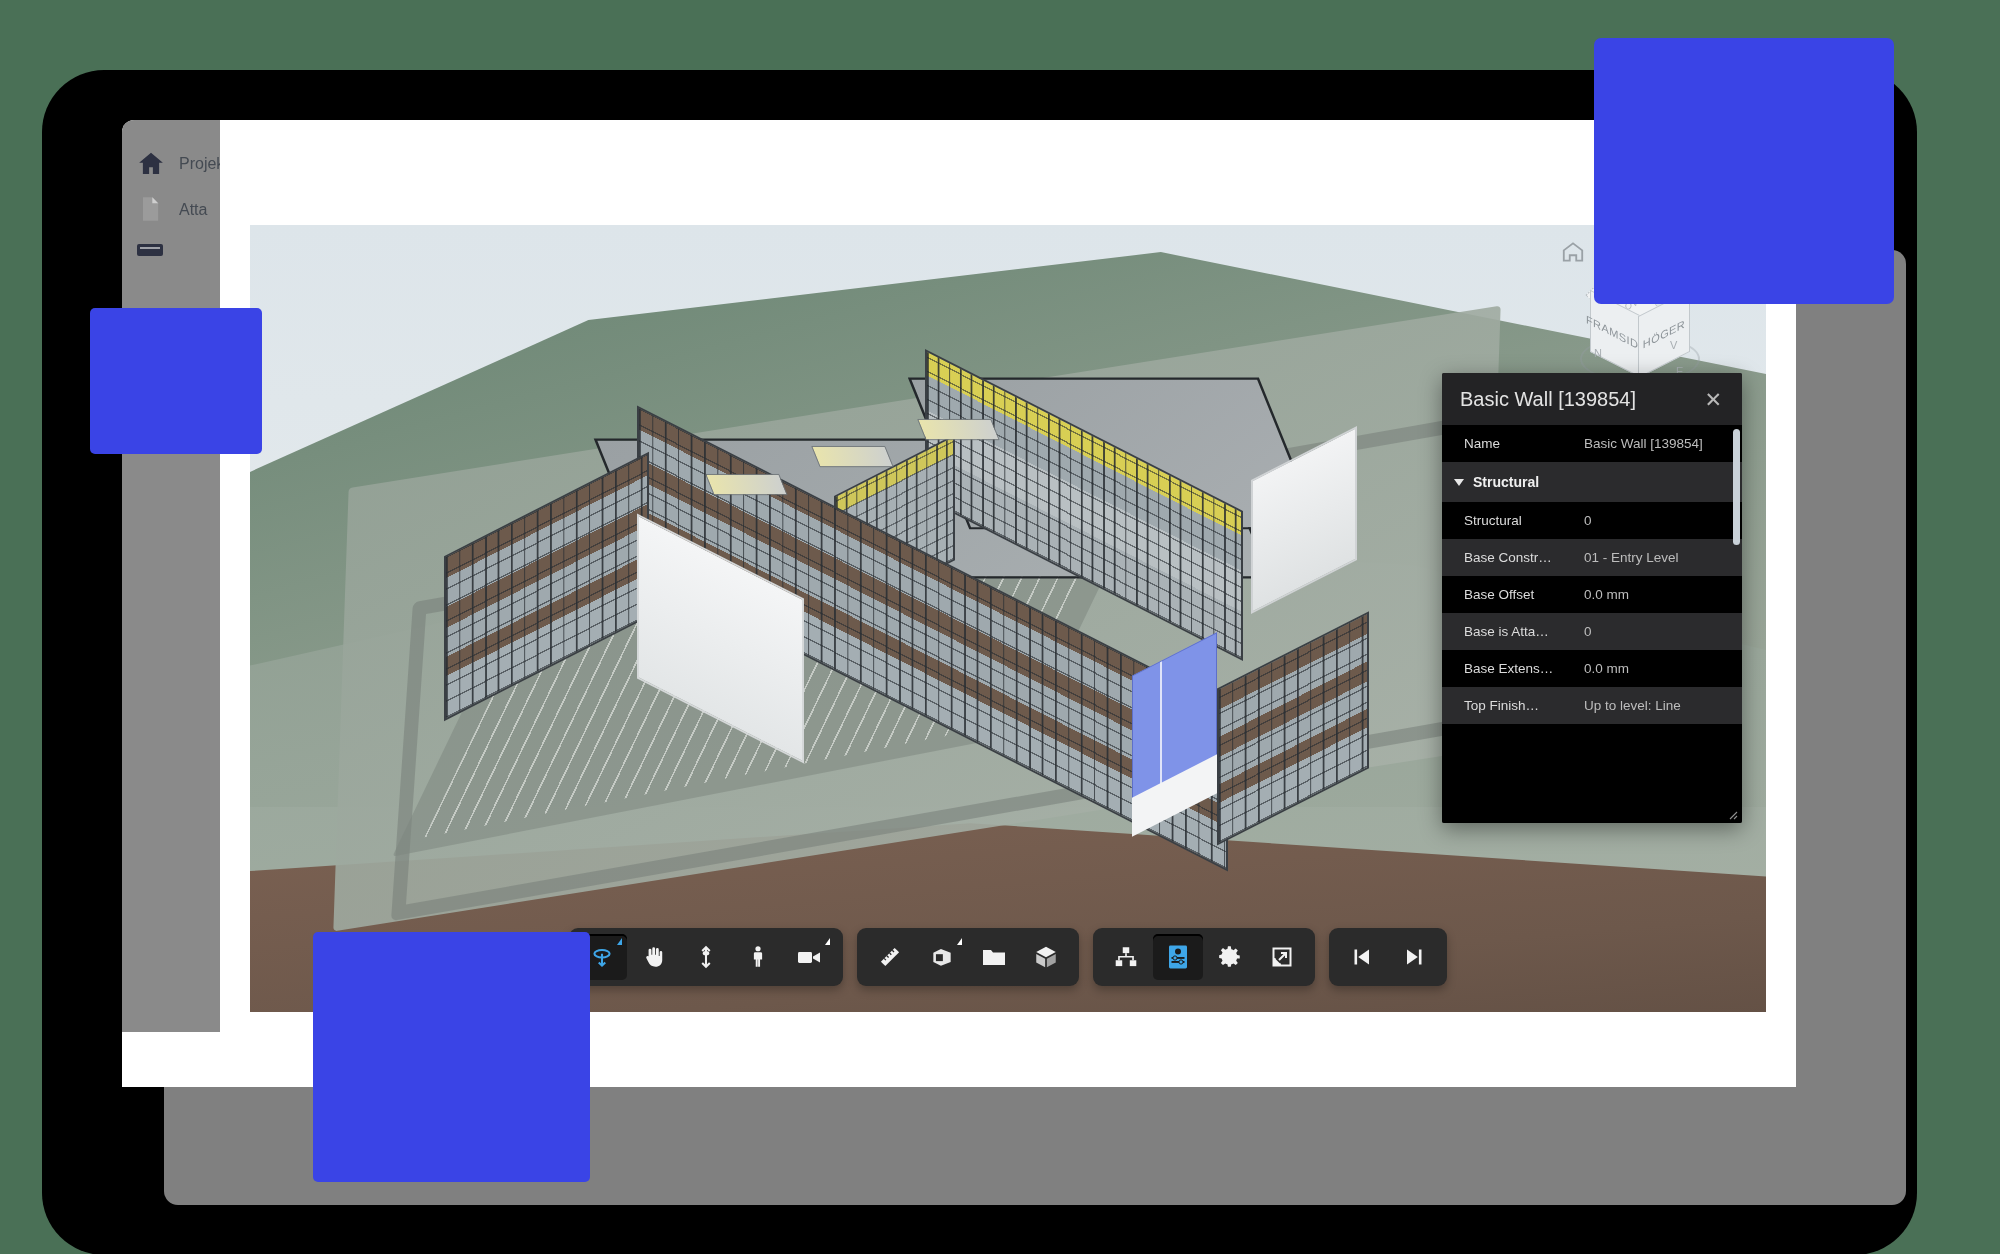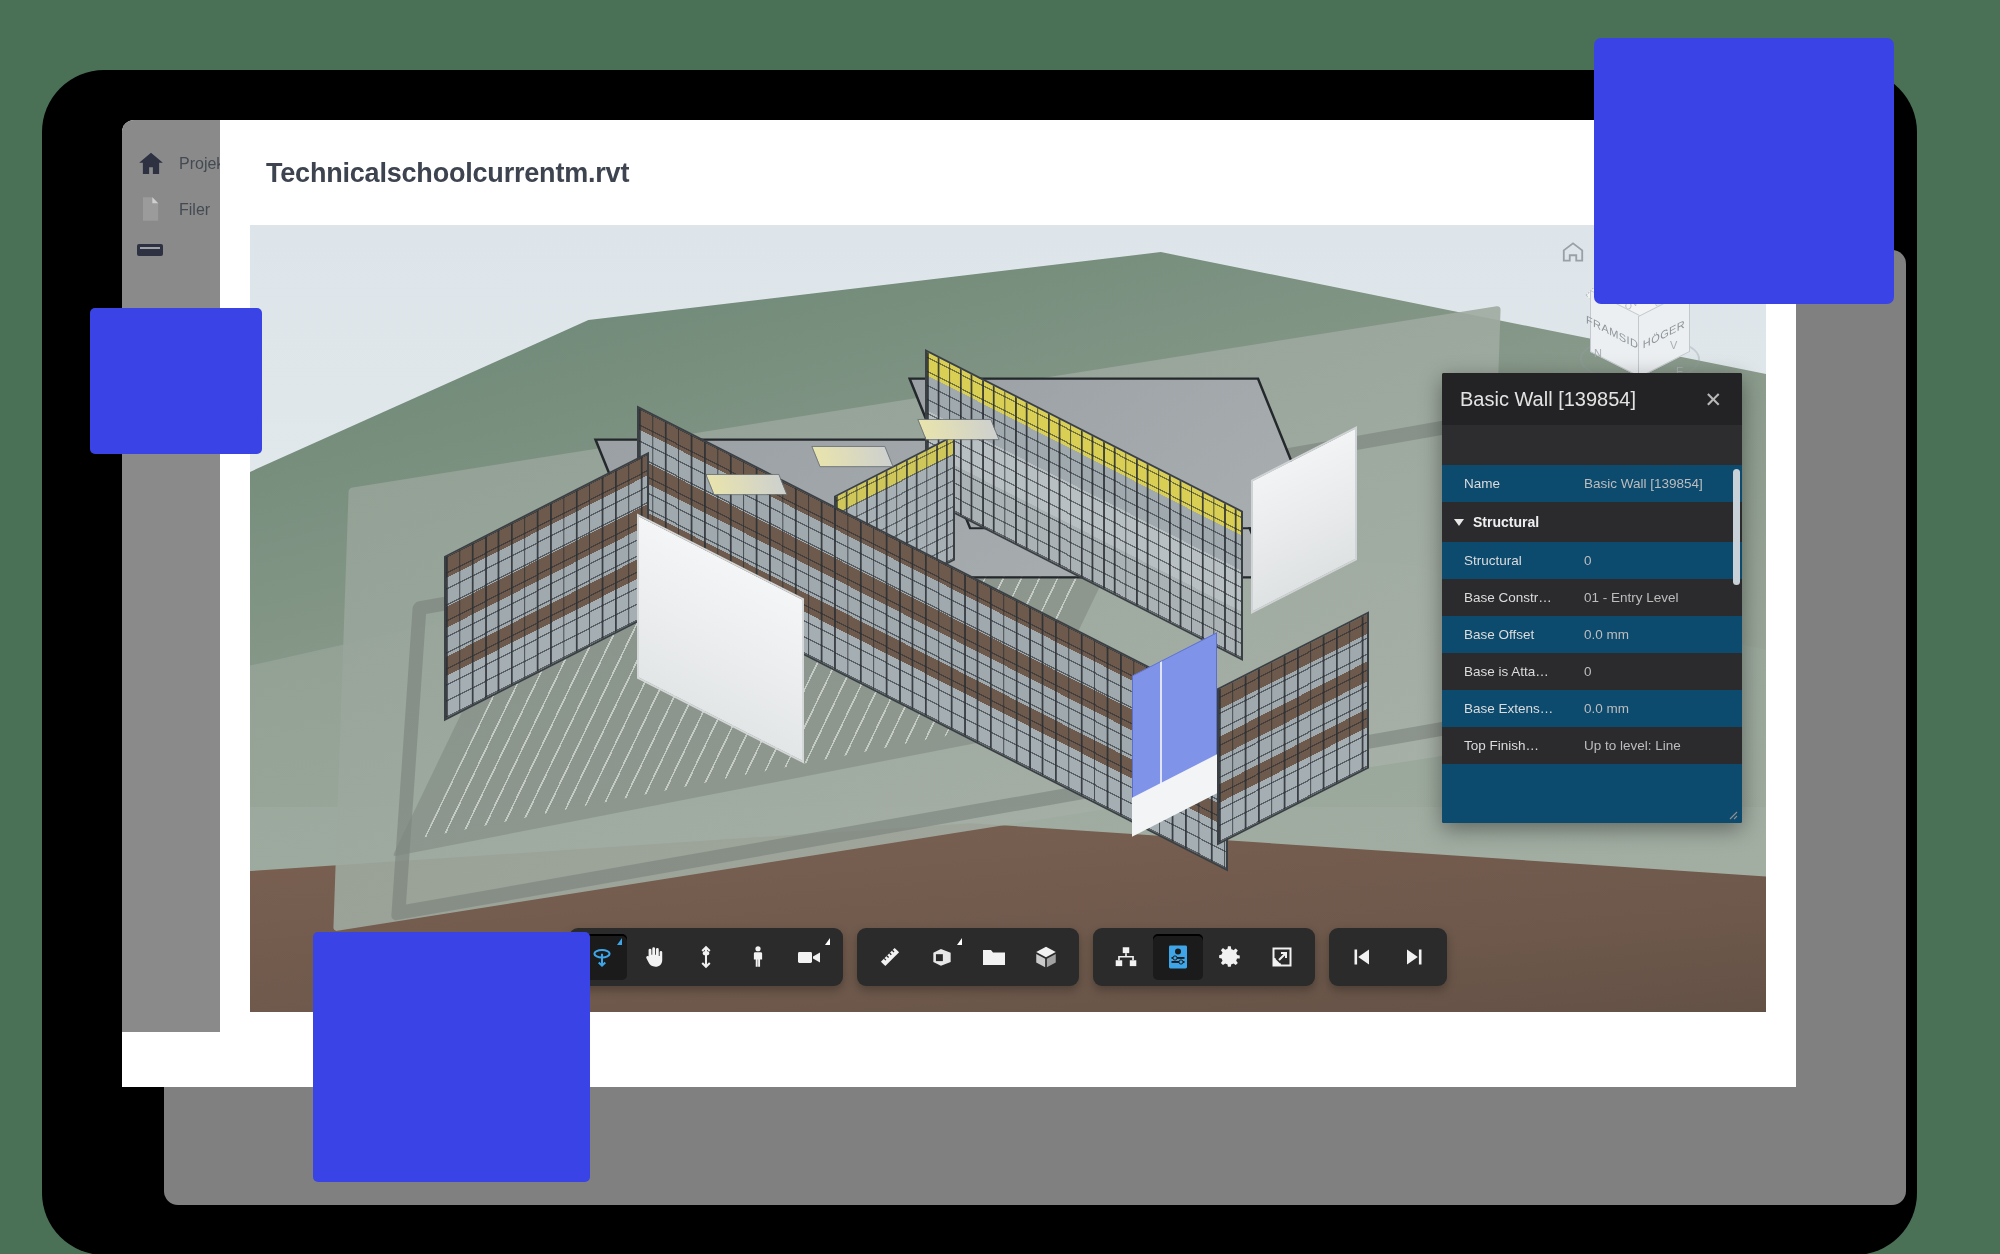--- a/index.html
+++ b/index.html
@@ -360,22 +360,21 @@
     flex: 1 1 auto;
   }
   .props-close {
     color: #b8b8b8; font-size: 21px; line-height: 1;
     cursor: pointer; padding: 4px 6px;
   }
   .props-list {
     flex: 1 1 auto;
     overflow: hidden;
     position: relative;
-    background: #0c4a6e;
-    margin-top: 40px;
+    background: #000000;
   }
   .prop-row {
     display: flex;
     align-items: center;
     height: 37px;
     padding: 0 12px 0 22px;
     font-size: 13.5px;
     color: #dcdcdc;
   }
   .prop-row.alt { background: #2b2b2d; }
@@ -478,36 +477,35 @@
         <span class="side-label">Projek</span>
       </div>
 
       <div class="side-item">
         <span class="side-icon muted">
           <svg width="28" height="28" viewBox="0 0 24 24" fill="currentColor">
             <path d="M6 2h8l5 5v15H6z" opacity=".85"></path>
             <path d="M14 2v5h5z" fill="#cfcfcf"></path>
           </svg>
         </span>
-        <span class="side-label">Filer</span>
+        <span class="side-label">Atta</span>
       </div>
 
       <div class="side-item">
         <span class="side-icon">
           <svg width="28" height="22" viewBox="0 0 28 22" fill="currentColor">
             <rect x="1" y="3" width="26" height="12" rx="2"></rect>
             <rect x="4" y="6" width="20" height="2" fill="#fff" opacity=".55"></rect>
           </svg>
         </span>
         <span class="side-label"></span>
       </div>
     </div>
 
     <div class="content">
-      <div class="doc-title">Technicalschoolcurrentm.rvt</div>
 
       <div class="viewport">
         <div class="vp-sky"></div>
         <div class="terrain-green"></div>
         <div class="terrain-mid"></div>
         <div class="terrain-brown"></div>
         <div class="terrain-plate"></div>
         <div class="road"></div>
         <div class="parking"></div>
 

